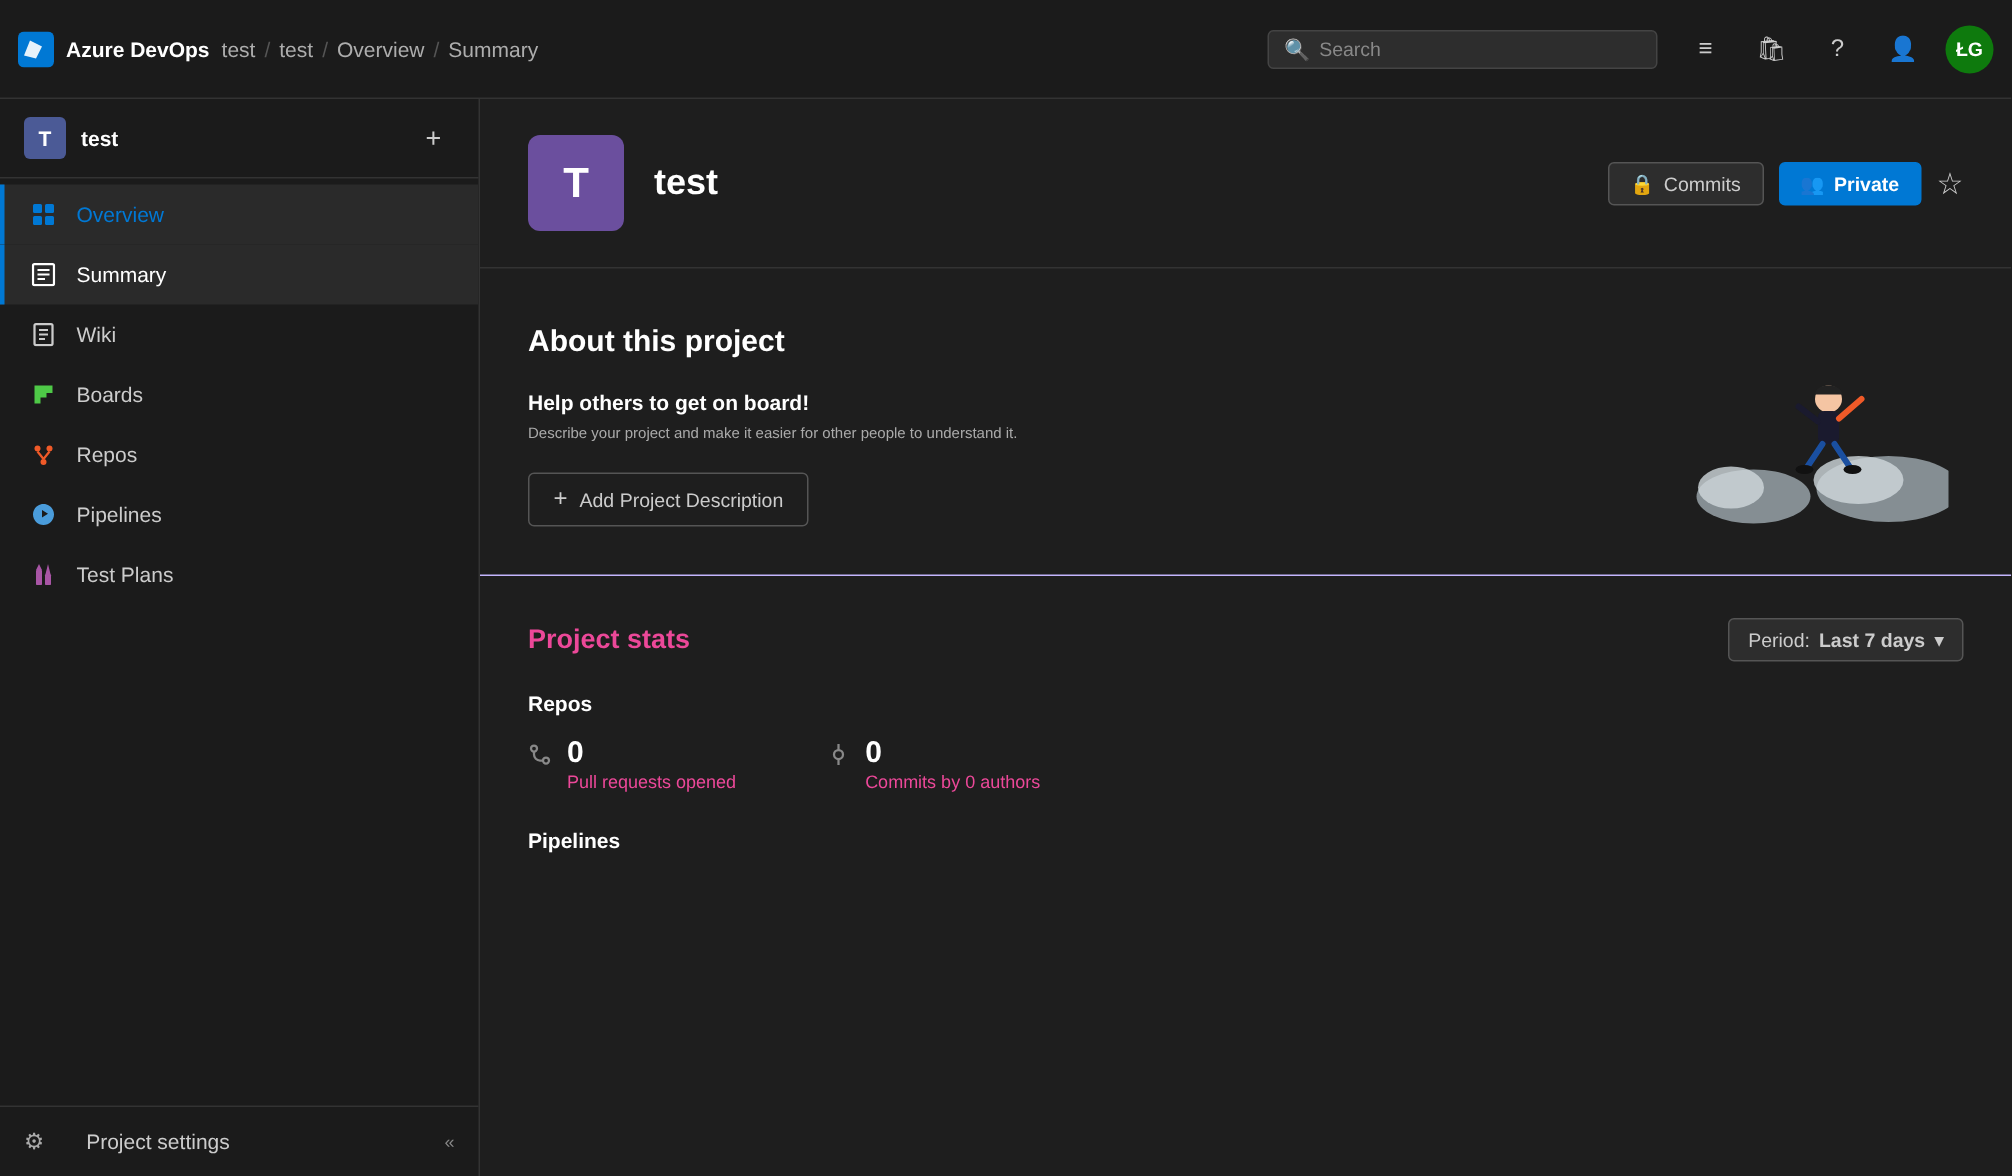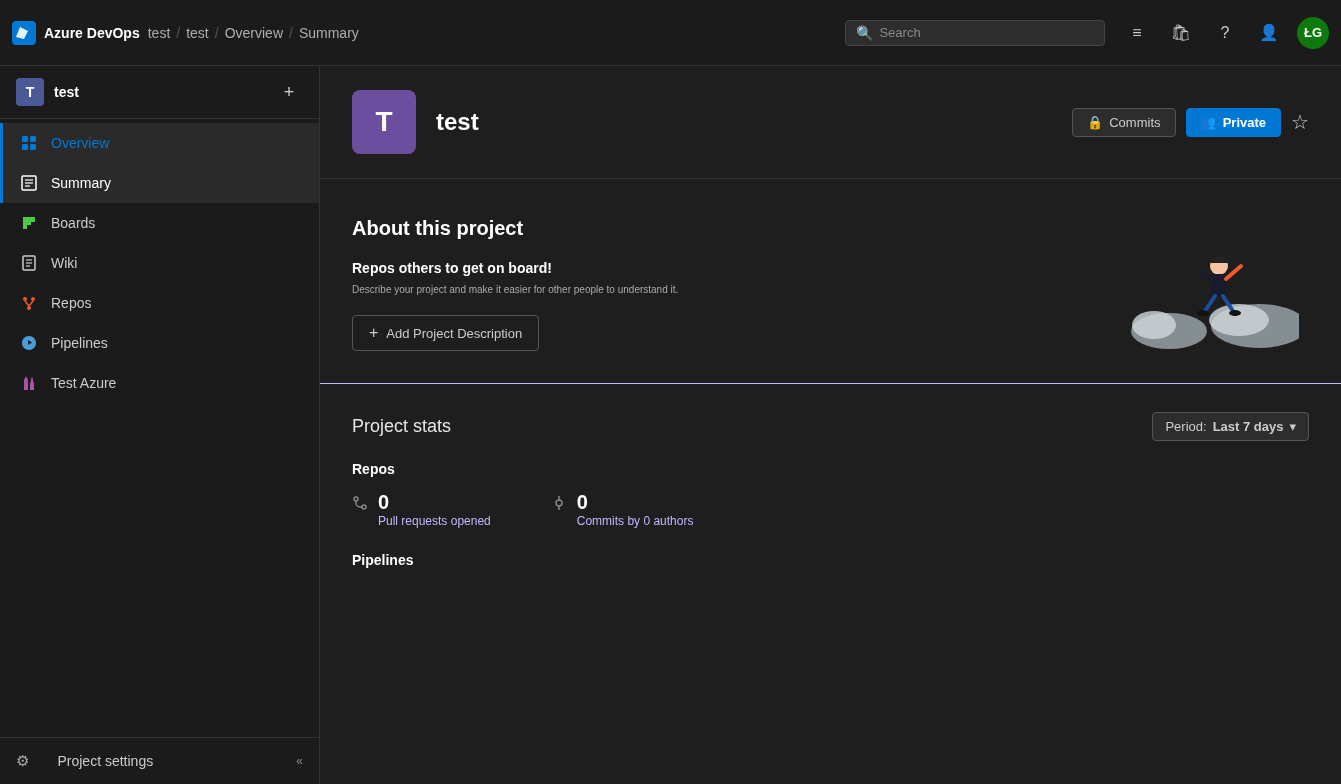--- a/index.html
+++ b/index.html
@@ -322,22 +322,22 @@
     .stats-section {
       padding: 28px 32px;
     }
     .stats-header {
       display: flex;
       align-items: center;
       margin-bottom: 20px;
     }
     .stats-title {
       font-size: 18px;
-      font-weight: 400;
-      color: #e5e5e5;
+      font-weight: 700;
+      color: #ec4899;
       flex: 1;
     }
     .period-dropdown {
       display: flex;
       align-items: center;
       gap: 6px;
       background: #2d2d2d;
       border: 1px solid #555;
       color: #ccc;
       padding: 6px 12px;
@@ -366,21 +366,21 @@
       font-size: 14px;
       margin-top: 4px;
     }
     .stats-item-value {
       font-size: 20px;
       font-weight: 600;
       color: #fff;
     }
     .stats-item-label {
       font-size: 12px;
-      color: #c4b5fd;
+      color: #ec4899;
     }
     .pipelines-title {
       font-size: 14px;
       font-weight: 600;
       color: #fff;
       margin-top: 8px;
     }
 
     
     .icon-overview { color: #0078d4; }
@@ -462,38 +462,38 @@
               <line x1="4" y1="5" x2="12" y2="5" stroke="currentColor" stroke-width="1.2"></line>
               <line x1="4" y1="8" x2="12" y2="8" stroke="currentColor" stroke-width="1.2"></line>
               <line x1="4" y1="11" x2="9" y2="11" stroke="currentColor" stroke-width="1.2"></line>
             </svg>
         </span>
         <span class="item-label">Summary</span>
       </div>
 
 
       <div class="sidebar-item">
-        <span class="item-icon icon-boards">
-          <svg width="16" height="16" viewBox="0 0 16 16" fill="#4ec947">
-              <path d="M2 2h4v12H2zM6 2h4v8H6zM10 2h4v5h-4z"></path>
-            </svg>
-        </span>
-        <span class="item-label">Boards</span>
-      </div>
-
-      <div class="sidebar-item">
         <span class="item-icon">
           <svg width="16" height="16" viewBox="0 0 16 16" fill="currentColor">
               <rect x="2" y="1" width="12" height="14" rx="1" fill="none" stroke="currentColor" stroke-width="1.5"></rect>
               <line x1="5" y1="5" x2="11" y2="5" stroke="currentColor" stroke-width="1.2"></line>
               <line x1="5" y1="8" x2="11" y2="8" stroke="currentColor" stroke-width="1.2"></line>
               <line x1="5" y1="11" x2="9" y2="11" stroke="currentColor" stroke-width="1.2"></line>
             </svg>
         </span>
         <span class="item-label">Wiki</span>
+      </div>
+
+      <div class="sidebar-item">
+        <span class="item-icon icon-boards">
+          <svg width="16" height="16" viewBox="0 0 16 16" fill="#4ec947">
+              <path d="M2 2h4v12H2zM6 2h4v8H6zM10 2h4v5h-4z"></path>
+            </svg>
+        </span>
+        <span class="item-label">Boards</span>
       </div>
 
       <div class="sidebar-item">
         <span class="item-icon icon-repos">
           <svg width="16" height="16" viewBox="0 0 16 16" fill="#f05a28">
               <circle cx="4" cy="4" r="2"></circle>
               <circle cx="12" cy="4" r="2"></circle>
               <circle cx="8" cy="13" r="2"></circle>
               <line x1="4" y1="6" x2="8" y2="11" stroke="#f05a28" stroke-width="1.5"></line>
               <line x1="12" y1="6" x2="8" y2="11" stroke="#f05a28" stroke-width="1.5"></line>
@@ -512,21 +512,21 @@
       </div>
 
       <div class="sidebar-item">
         <span class="item-icon icon-testplans">
           <svg width="16" height="16" viewBox="0 0 16 16" fill="#a855a5">
               <path d="M5 1l2 4H3L5 1zM5 6v9M11 1l2 8h-4l2-8zM11 9v6"></path>
               <rect x="3" y="5" width="4" height="10" rx="0.5" fill="#a855a5"></rect>
               <rect x="9" y="8" width="4" height="7" rx="0.5" fill="#a855a5"></rect>
             </svg>
         </span>
-        <span class="item-label">Test Azure</span>
+        <span class="item-label">Test Plans</span>
       </div>
 
     </nav>
 
     <div class="sidebar-footer">
       <div class="sidebar-footer-item">
         <span class="item-icon" style="font-size:15px; color:#aaa;">⚙</span>
         <span class="item-label">Project settings</span>
         <span class="collapse-btn">«</span>
       </div>
@@ -547,21 +547,21 @@
           <span>👥</span>
           <span>Private</span>
         </button>
         <button class="star-btn">☆</button>
       </div>
     </div>
 
     <div class="about-section">
       <div class="about-content">
         <h2 class="about-title">About this project</h2>
-        <p class="about-help-title">Repos others to get on board!</p>
+        <p class="about-help-title">Help others to get on board!</p>
         <p class="about-help-desc">Describe your project and make it easier for other people to understand it.</p>
         <button class="btn-add-desc">
           <span style="font-size:16px;">+</span>
           <span>Add Project Description</span>
         </button>
       </div>
       <div class="about-illustration">
 
         <svg width="180" height="140" viewBox="0 0 180 140">
 

